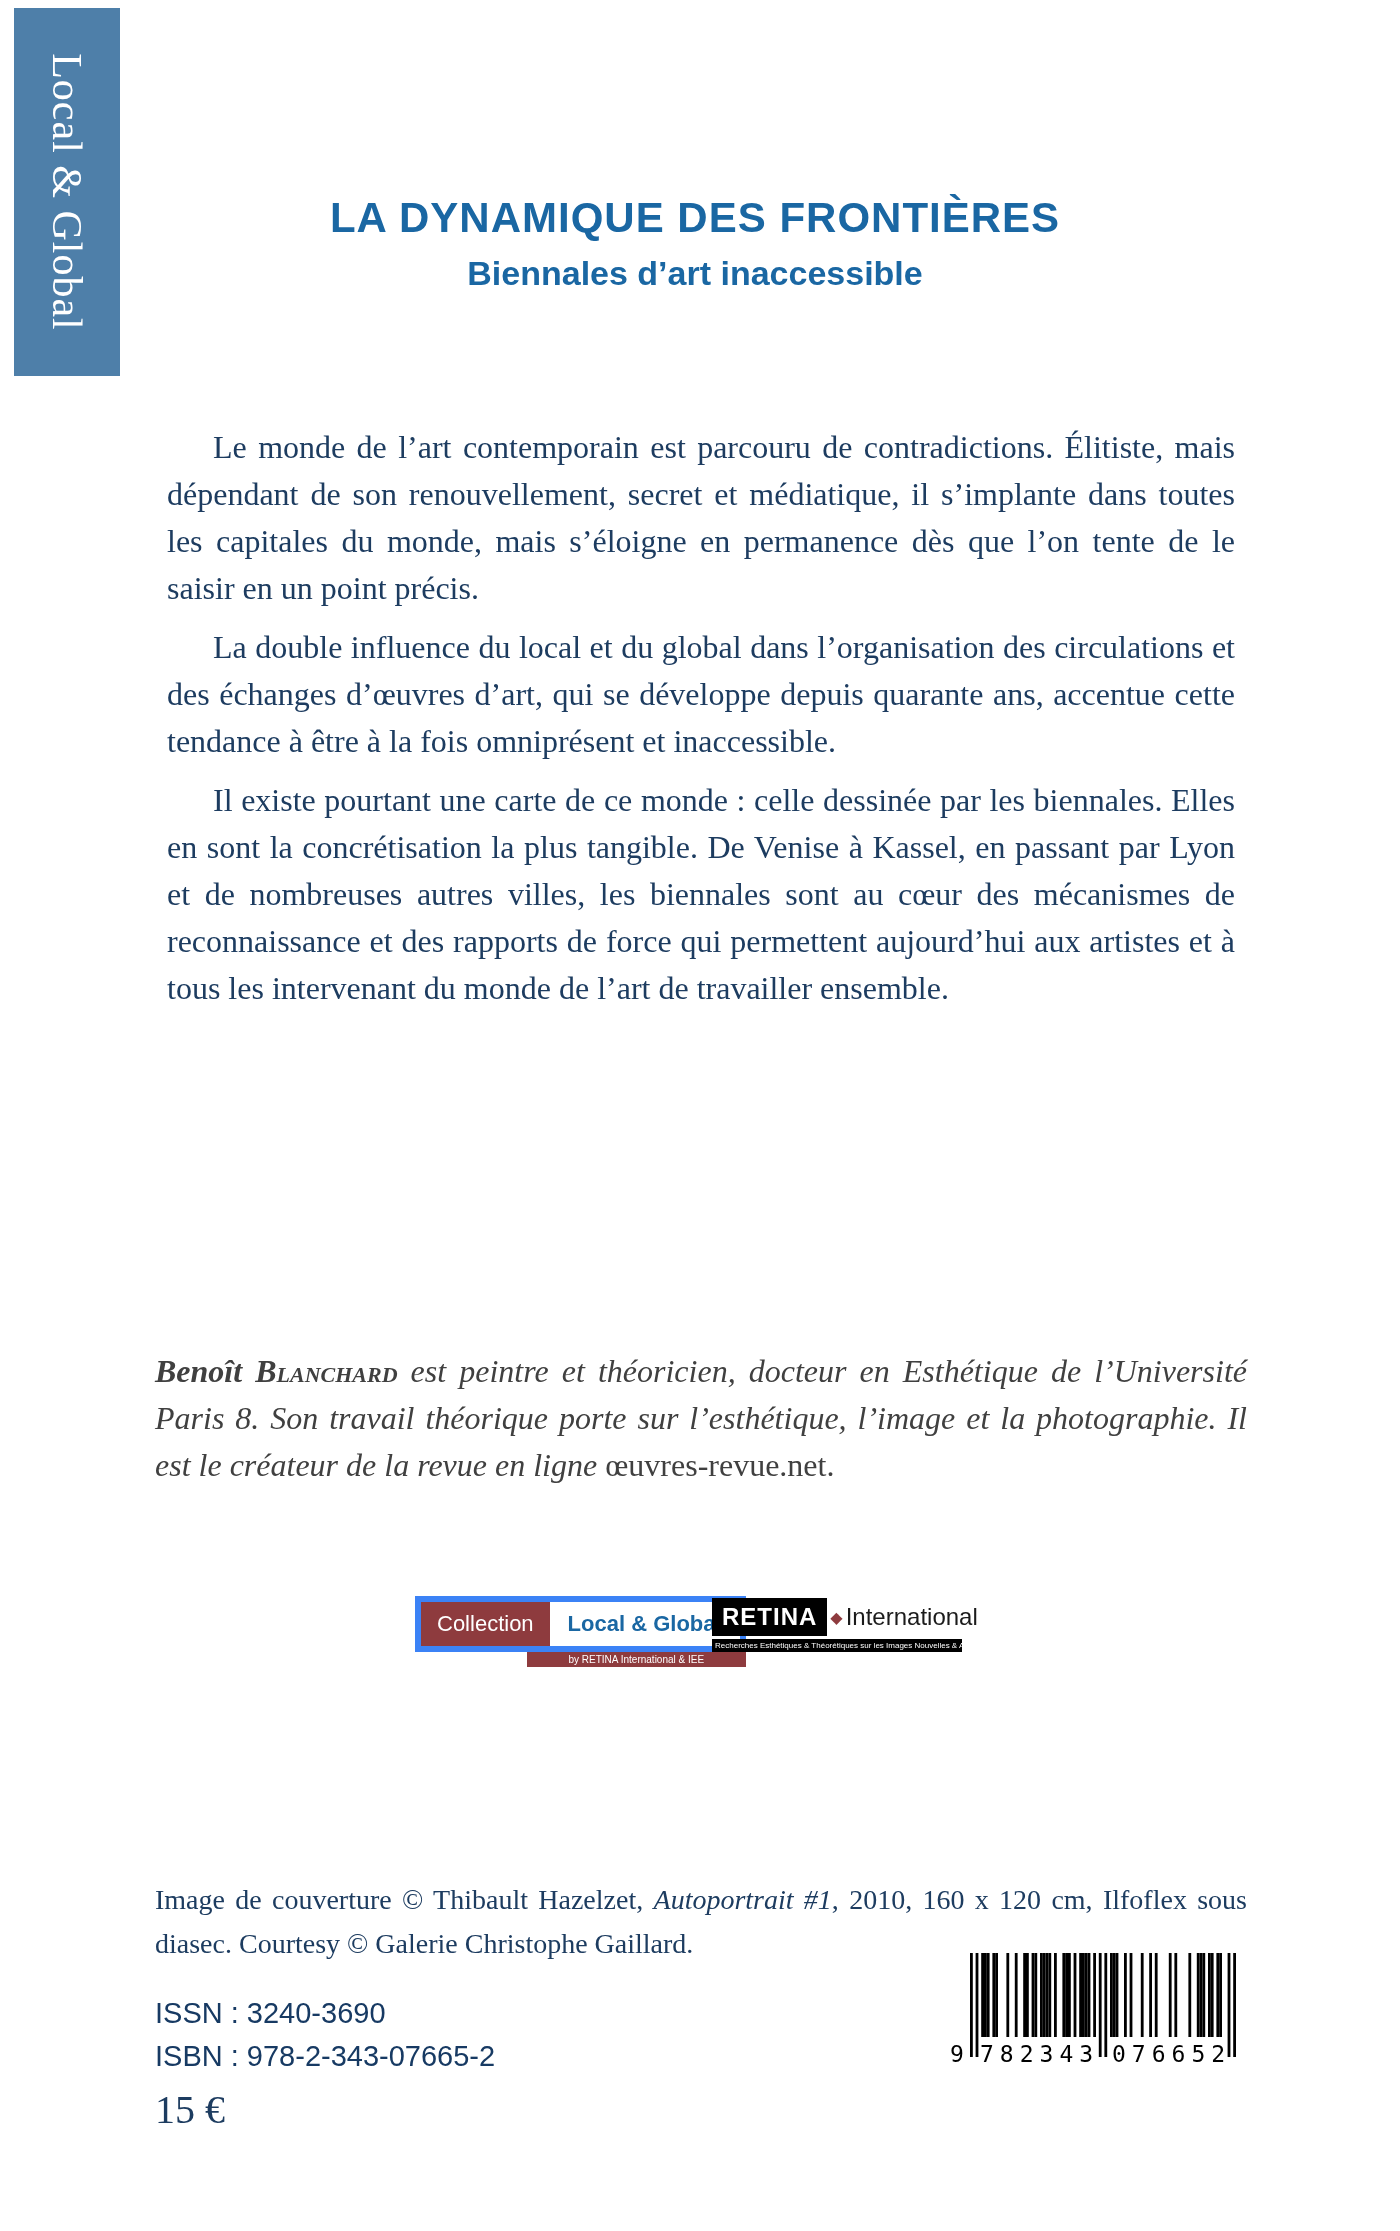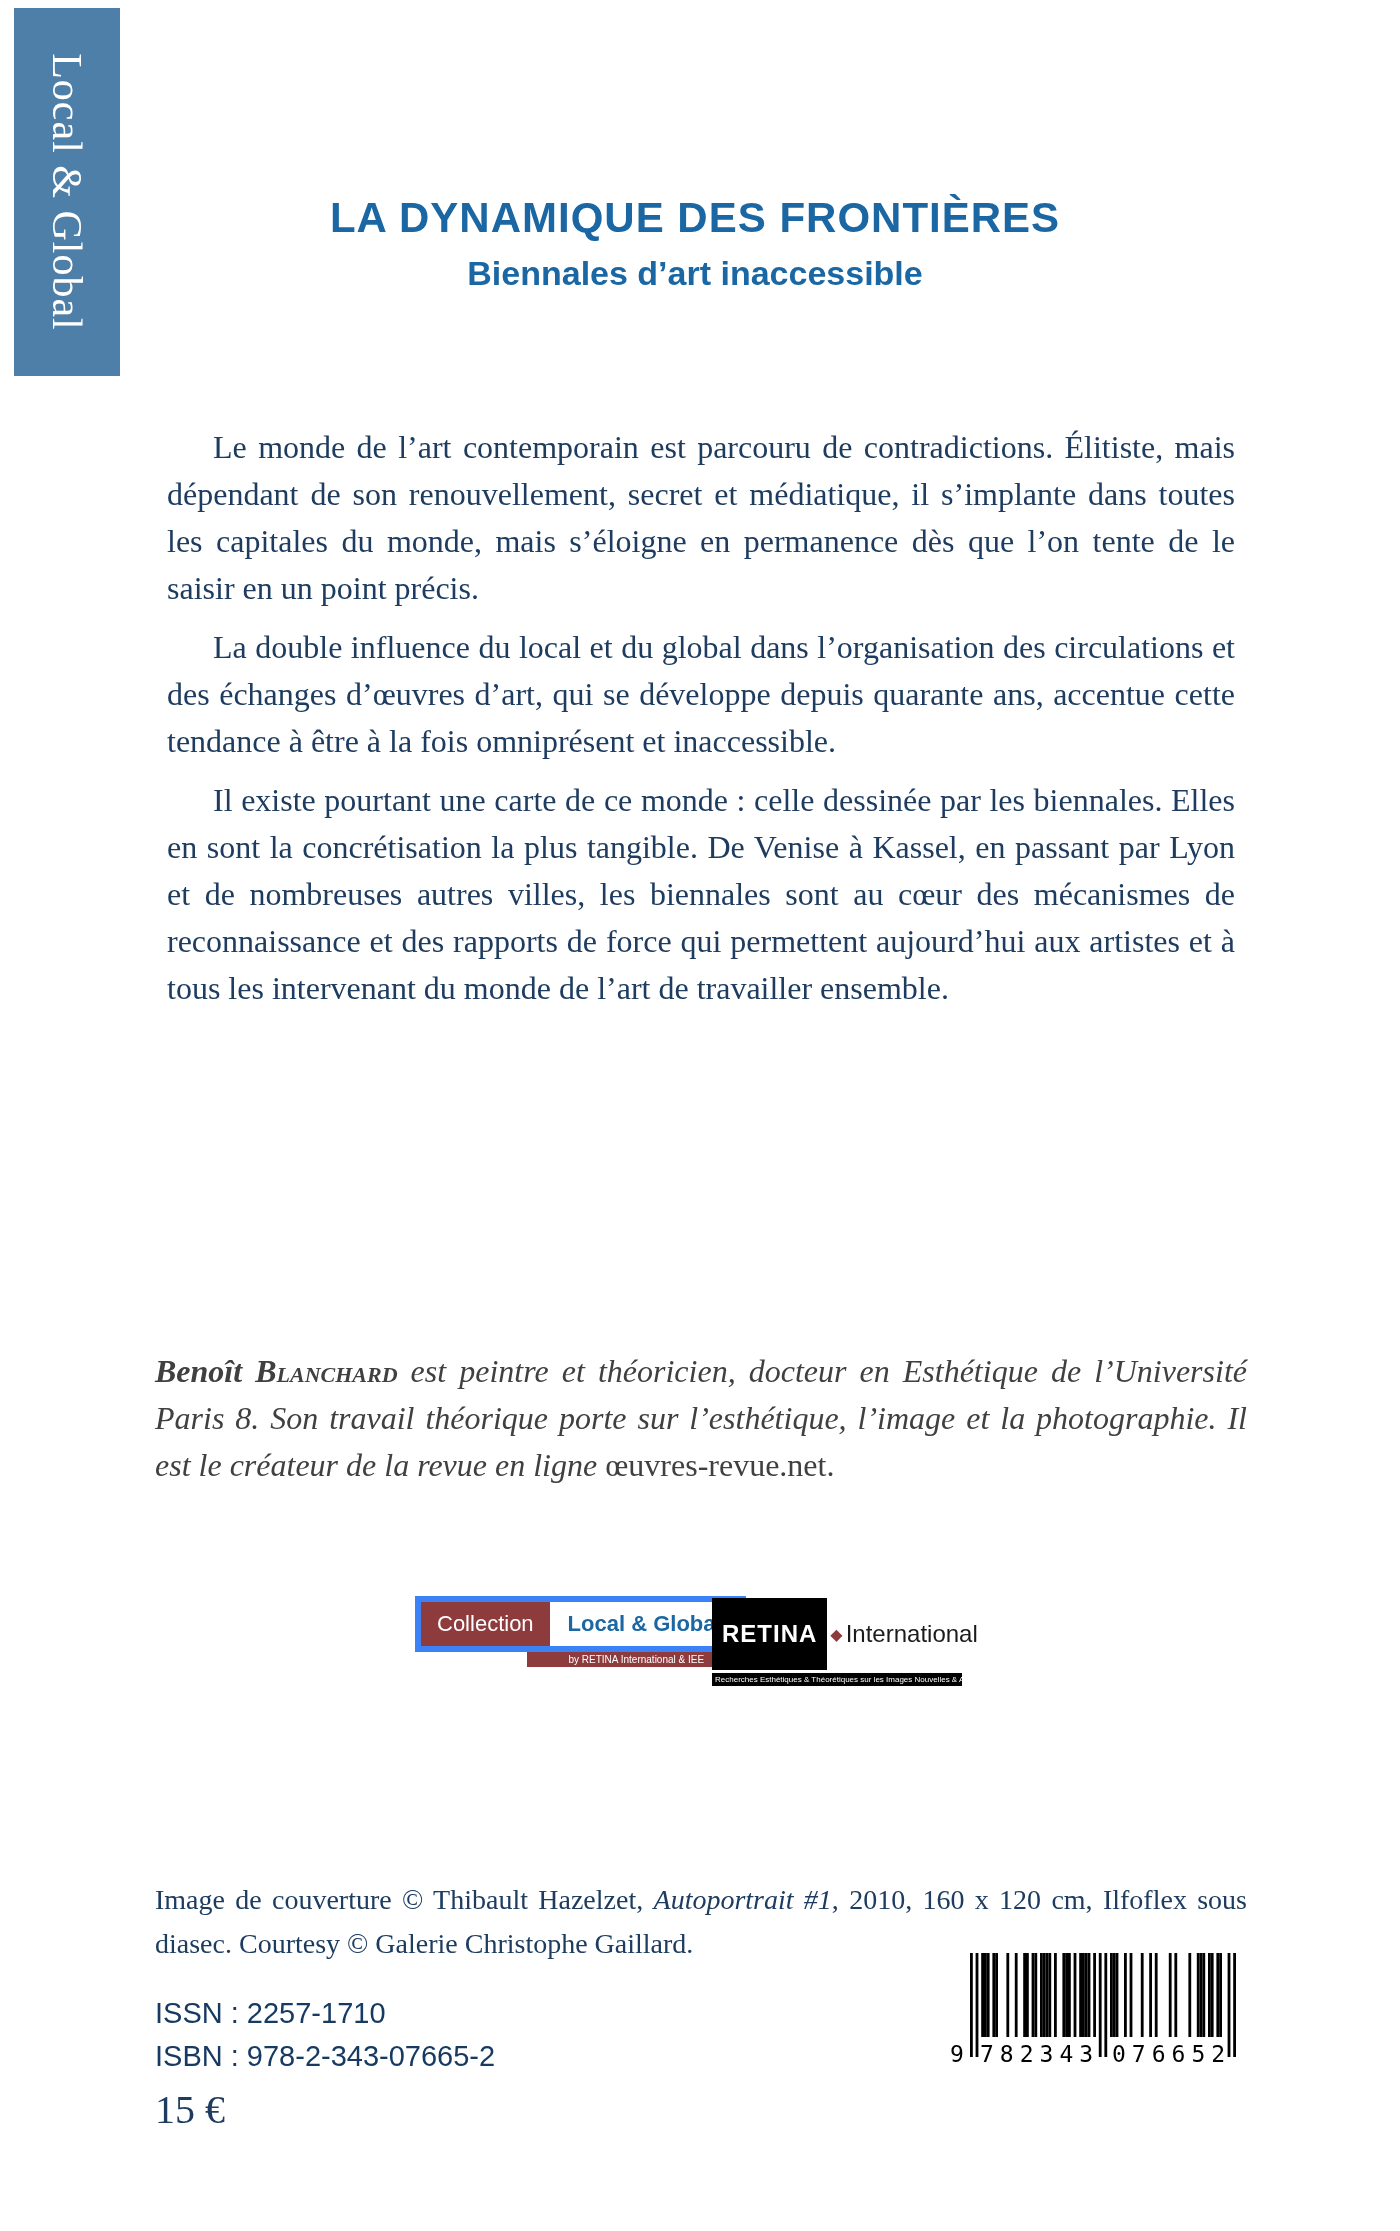--- a/index.html
+++ b/index.html
@@ -111,21 +111,21 @@
     padding: 2px 6px;
   }
 
   .retina-logo { position: absolute; left: 712px; top: 2px; width: 250px; }
   .retina-row { display: flex; align-items: center; }
   .retina-name {
     background: #000000; color: #ffffff;
     font-family: "Liberation Sans", sans-serif;
     font-weight: bold; font-size: 24px;
     letter-spacing: 1px;
-    padding: 22px 10px;
+    padding: 5px 10px;
   }
   .retina-diamond { color: #8e3b3e; font-size: 16px; margin: 0 3px; }
   .retina-suffix {
     color: #1b1b1b;
     font-family: "Liberation Sans", sans-serif;
     font-size: 24px;
   }
   .retina-caption {
     margin-top: 3px;
     background: #000000; color: #ffffff;
@@ -219,21 +219,21 @@
         <span class="retina-name">RETINA</span>
         <span class="retina-diamond">◆</span>
         <span class="retina-suffix">International</span>
       </div>
       <div class="retina-caption">Recherches Esthétiques &amp; Théorétiques sur les Images Nouvelles &amp; Anciennes</div>
     </div>
   </div>
 
   <p class="credit"><span>Image de couverture © Thibault Hazelzet, </span><span class="work">Autoportrait #1</span><span>, 2010, 160 x 120 cm, Ilfoflex sous diasec. Courtesy © Galerie Christophe Gaillard.</span></p>
 
-  <div class="issn">ISSN : 2257-1710</div>
+  <div class="issn">ISSN : 3240-3690</div>
   <div class="isbn">ISBN : 978-2-343-07665-2</div>
   <div class="price">15 €</div>
 
   <div class="barcode">
     <svg width="267" height="104" viewBox="0 0 267 104">
         <rect x="0.0" y="0" width="2.8" height="104"></rect>
         <rect x="5.6" y="0" width="2.8" height="104"></rect>
         <rect x="11.2" y="0" width="2.8" height="84"></rect>
         <rect x="14.0" y="0" width="2.8" height="84"></rect>
         <rect x="16.8" y="0" width="2.8" height="84"></rect>

